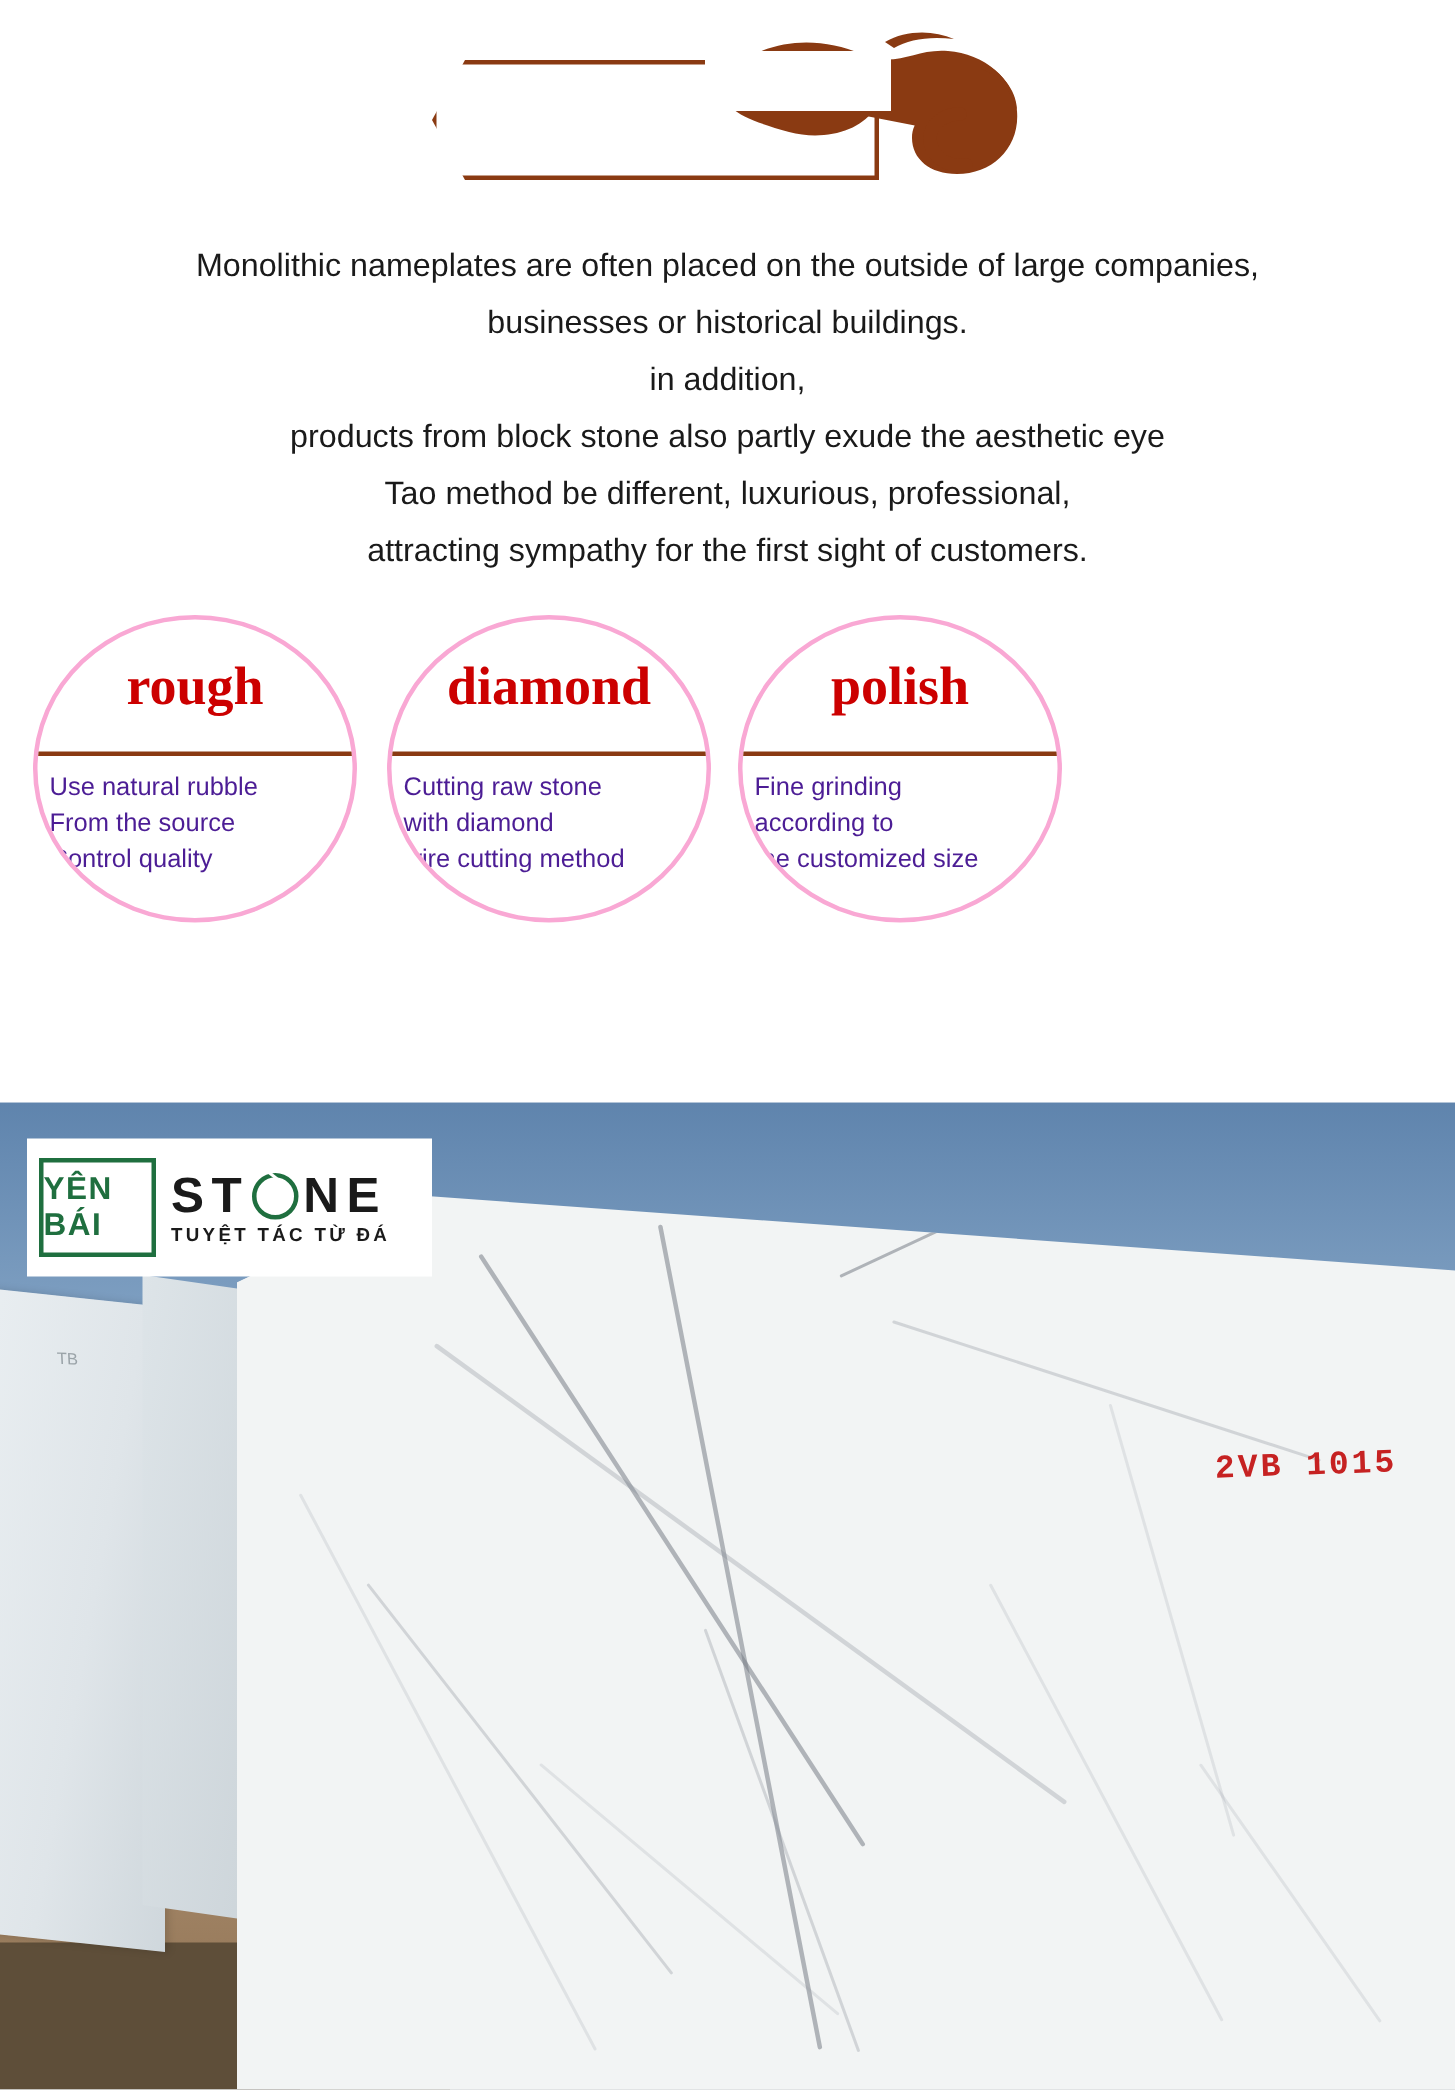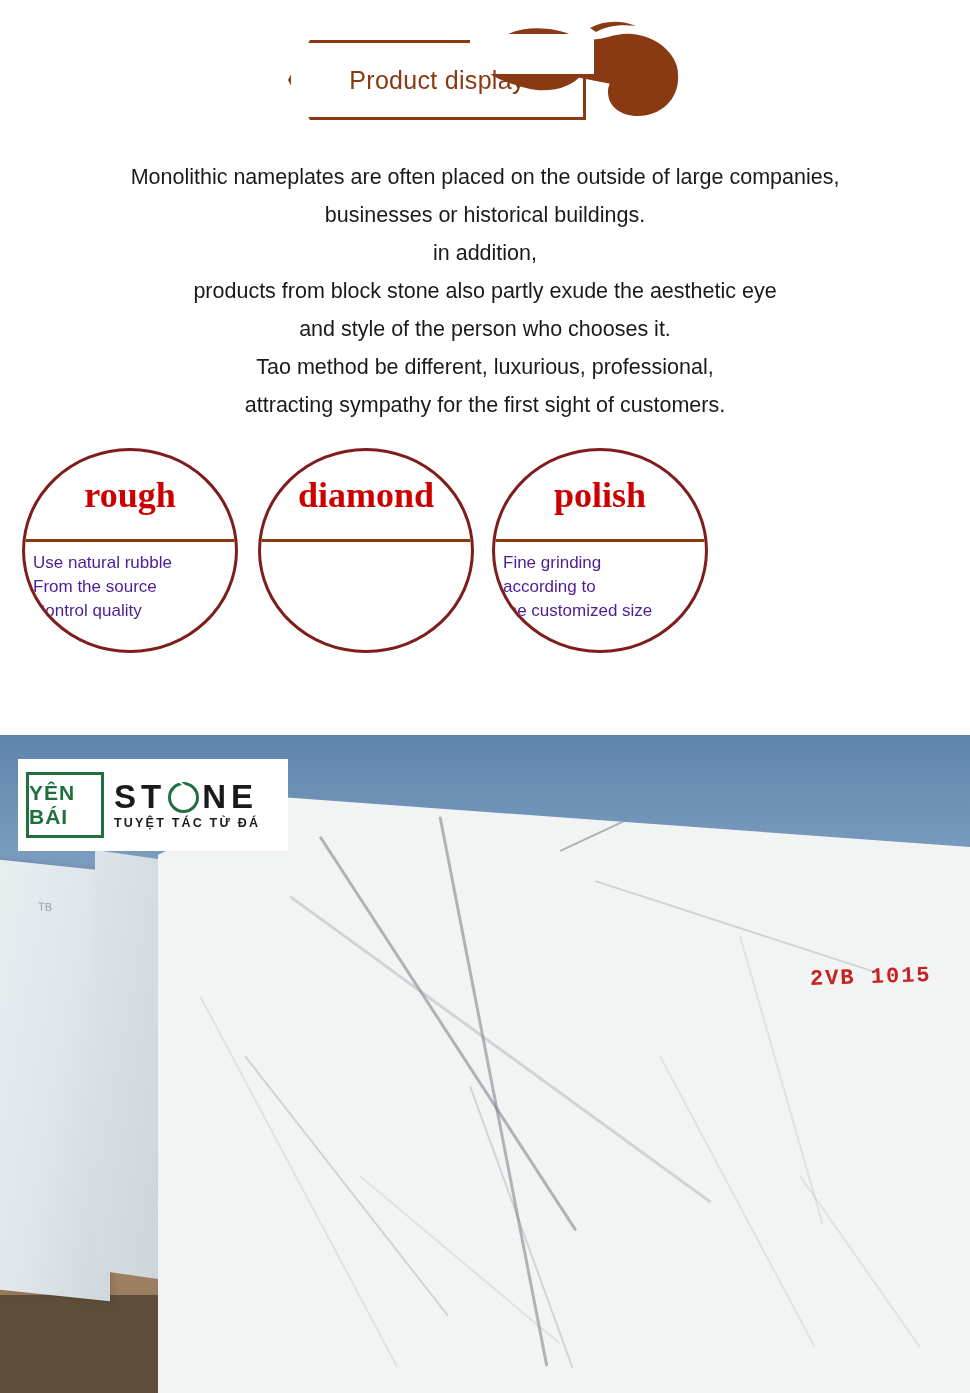--- a/index.html
+++ b/index.html
@@ -76,21 +76,21 @@
   .circles {
     position: relative;
     height: 230px;
     margin-top: 24px;
   }
   .circle {
     position: absolute;
     top: 0;
     width: 216px;
     height: 205px;
-    border: 3px solid #7f1d1d;
+    border: 3px solid #f9a8d4;
     border-radius: 50%;
     box-sizing: border-box;
     overflow: hidden;
   }
   .circle .divider {
     position: absolute;
     left: 0;
     top: 88px;
     width: 100%;
     height: 0;
@@ -299,44 +299,45 @@
   <svg class="banner-orn" viewBox="0 0 220 120">
     <g fill="#8a3a12">
       <path d="M8,40 C30,8 72,4 104,18 C128,28 140,14 162,16 C186,18 206,34 208,56 C210,80 192,98 168,98 C150,98 138,88 138,74 C138,62 148,54 160,54 C170,54 176,60 176,68 C176,74 172,78 166,78 C162,78 159,75 159,71 C159,68 161,66 164,66 C166,66 167,67 167,69 C167,70.5 166,71.5 164.5,71.5 C163.6,71.5 163,71 163,70.2"></path>
       <path d="M18,54 C40,36 62,40 80,50 C96,59 104,52 112,56 C102,70 78,76 56,70 C38,65 24,60 18,54 Z"></path>
       <path d="M120,10 C134,2 152,2 166,8 C150,6 136,8 126,14 Z"></path>
       <path d="M186,24 C200,32 208,44 208,56 C204,42 196,32 184,28 Z"></path>
     </g>
     <path d="M170,58 C158,58 150,66 150,74 C150,86 162,94 174,92" fill="none" stroke="#8a3a12" stroke-width="9" stroke-linecap="round"></path>
   </svg>
   <div class="banner-cover"></div>
-  <div class="banner-tag-label">Product display</div>
 </div>
 
 <div class="intro">
   <div>Monolithic nameplates are often placed on the outside of large companies,</div>
   <div>businesses or historical buildings.</div>
   <div>in addition,</div>
   <div>products from block stone also partly exude the aesthetic eye</div>
-  <div>and style of the person who chooses it.</div>
   <div>Tao method be different, luxurious, professional,</div>
   <div>attracting sympathy for the first sight of customers.</div>
 </div>
 
 <div class="circles">
   <div class="circle c0">
     <div class="divider"></div>
     <div class="title">rough</div>
     <div class="desc" style="white-space:pre-line">Use natural rubble
 From the source
 Control quality</div>
   </div>
   <div class="circle c1">
     <div class="divider"></div>
     <div class="title">diamond</div>
+    <div class="desc" style="white-space:pre-line">Cutting raw stone
+with diamond
+wire cutting method</div>
   </div>
   <div class="circle c2">
     <div class="divider"></div>
     <div class="title">polish</div>
     <div class="desc" style="white-space:pre-line">Fine grinding
 according to
 the customized size</div>
   </div>
 </div>
 

